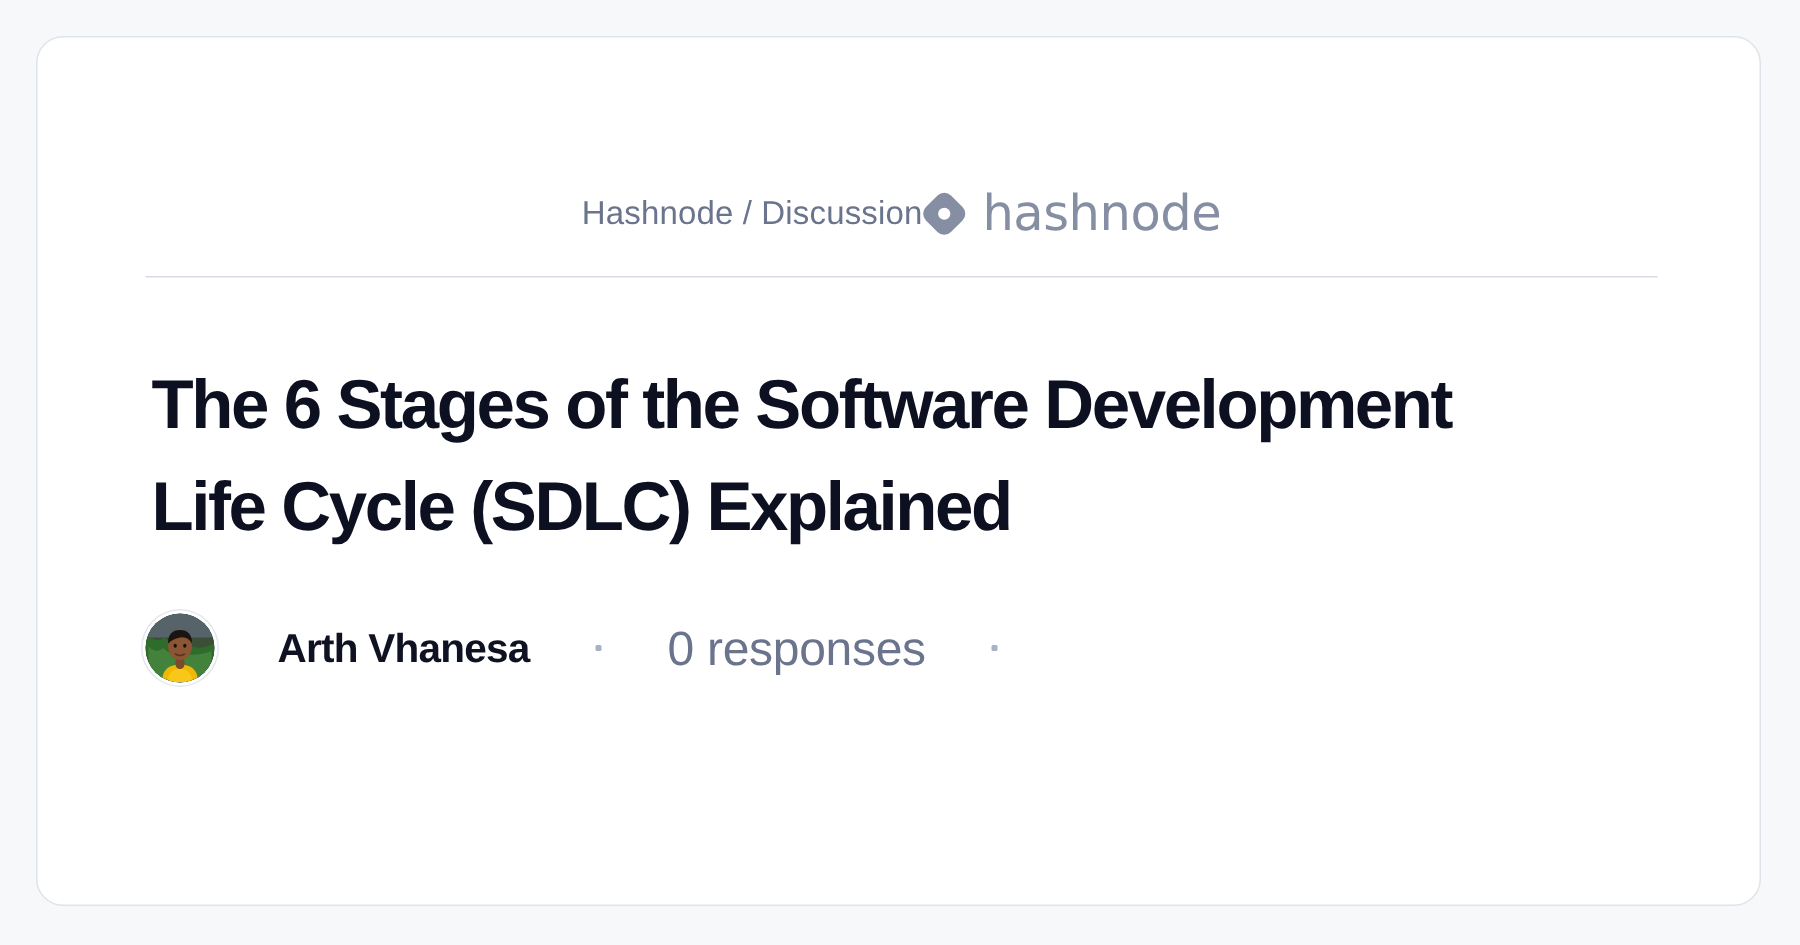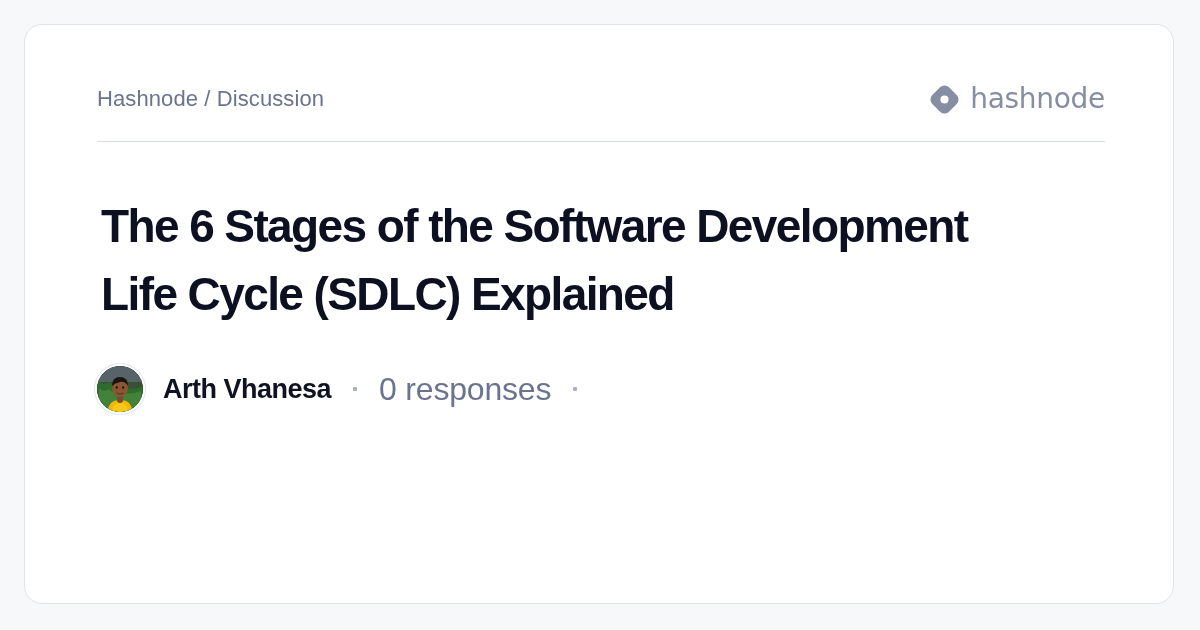--- a/index.html
+++ b/index.html
@@ -32,22 +32,23 @@
     left: 72px;
     top: 48px;
     width: 1008px;
     height: 484px;
   }
 
   
   .card-header {
     display: flex;
     align-items: center;
-    justify-content: space-between;
+    justify-content: center;
     height: 52px;
+    margin-top: 43px;
   }
 
   .breadcrumb {
     font-size: 22px;
     line-height: 28px;
     color: #6b748d;
     letter-spacing: 0.1px;
     white-space: nowrap;
     font-weight: 400;
   }
@@ -59,21 +60,21 @@
   }
 
   .brand-mark {
     width: 29px;
     height: 29px;
     flex: none;
     display: block;
   }
 
   .brand-name {
-    font-size: 28px;
+    font-size: 33px;
     line-height: 34px;
     color: #868ea3;
     font-weight: 400;
     letter-spacing: -0.3px;
     font-family: "DejaVu Sans", sans-serif;
   }
 
   .header-rule {
     margin-top: 16px;
     height: 1px;
@@ -92,20 +93,21 @@
     color: #0c1020;
     max-width: 900px;
     font-family: "Liberation Sans", sans-serif;
   }
 
   
   .post-meta {
     display: flex;
     align-items: center;
     padding-top: 34px;
+    gap: 22px;
   }
 
   .avatar {
     width: 46px;
     height: 46px;
     border-radius: 50%;
     flex: none;
     overflow: hidden;
     position: relative;
     background: #26303a;

